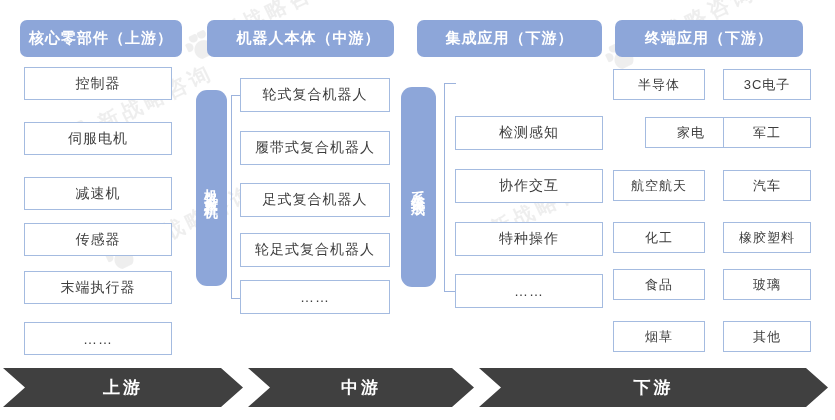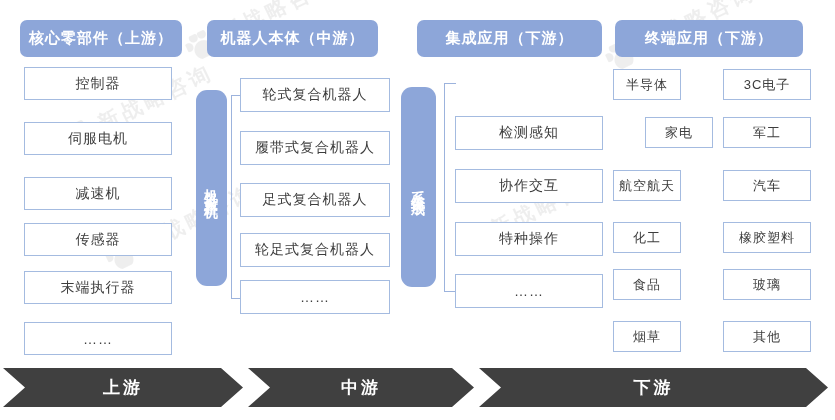--- a/index.html
+++ b/index.html
@@ -16,32 +16,32 @@
     radial-gradient(circle at 8% 38%,  #8f8f8f 0 4px, transparent 5px),
     radial-gradient(circle at 35% 12%, #8f8f8f 0 4px, transparent 5px),
     radial-gradient(circle at 65% 12%, #8f8f8f 0 4px, transparent 5px),
     radial-gradient(circle at 92% 38%, #8f8f8f 0 4px, transparent 5px);}
 
   
   .hdr{position:absolute;top:20px;height:37px;background:#8da6d9;border-radius:7px;
        color:#ffffff;font-size:15px;font-weight:bold;display:flex;align-items:center;
        justify-content:center;letter-spacing:1px;z-index:3;}
   .hdr1{left:20px;width:162px;}
-  .hdr2{left:207px;width:171px;}
+  .hdr2{left:207px;width:171px;padding-left:16px;}
   .hdr3{left:417px;width:185px;}
   .hdr4{left:615px;width:188px;}
 
   
   .box{position:absolute;background:#ffffff;border:1.5px solid #a4bbe0;
        color:#3d3d3d;font-size:14px;display:flex;align-items:center;justify-content:center;
        box-sizing:border-box;z-index:3;letter-spacing:1px;}
   .c1{left:24px;width:148px;height:33px;}
   .c2{left:240px;width:150px;height:34px;}
   .c3{left:455px;width:148px;height:34px;}
-  .c4l{left:613px;width:68px;height:31px;font-size:13px;}
+  .c4l{left:613px;width:92px;height:31px;font-size:13px;}
   .c4r{left:723px;width:88px;height:31px;font-size:13px;}
 
   
   .vbar{position:absolute;background:#8da6d9;border-radius:11px;color:#ffffff;
         font-weight:bold;font-size:14px;display:flex;align-items:center;justify-content:center;
         writing-mode:vertical-rl;text-orientation:upright;letter-spacing:4px;z-index:3;}
   .vbar1{left:196px;top:90px;width:31px;height:196px;}
   .vbar2{left:401px;top:87px;width:35px;height:200px;}
 
   

